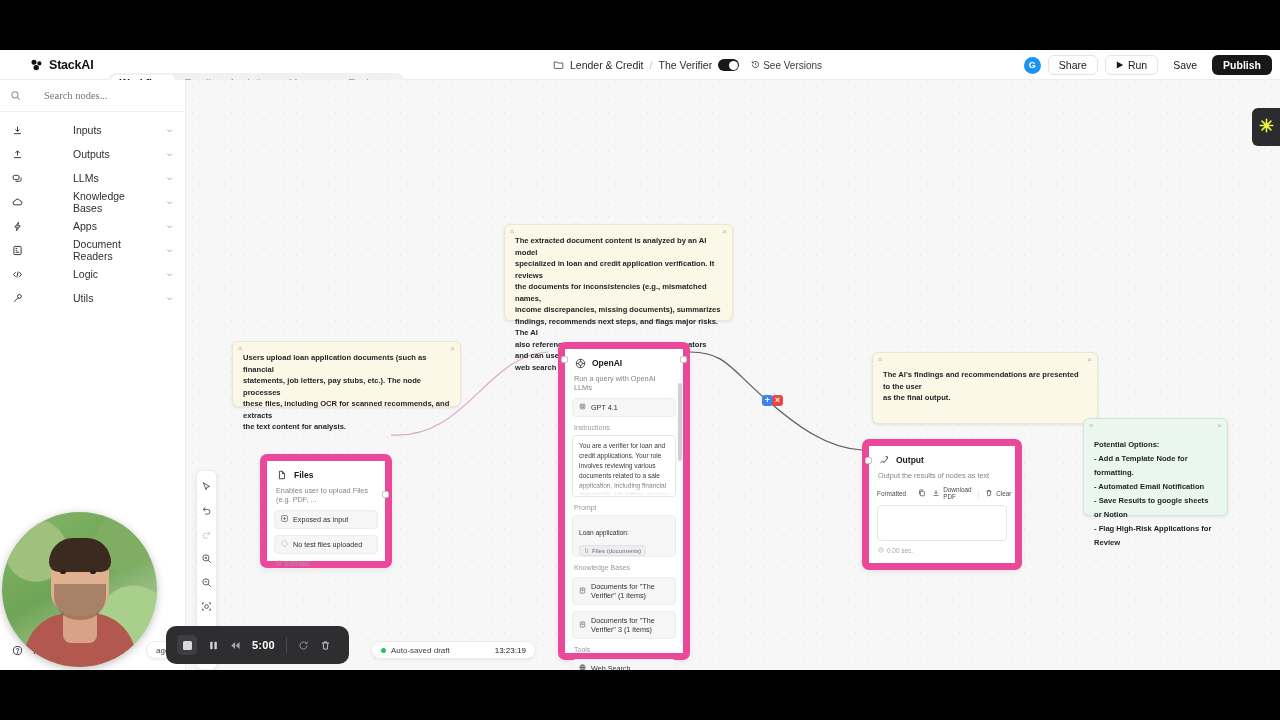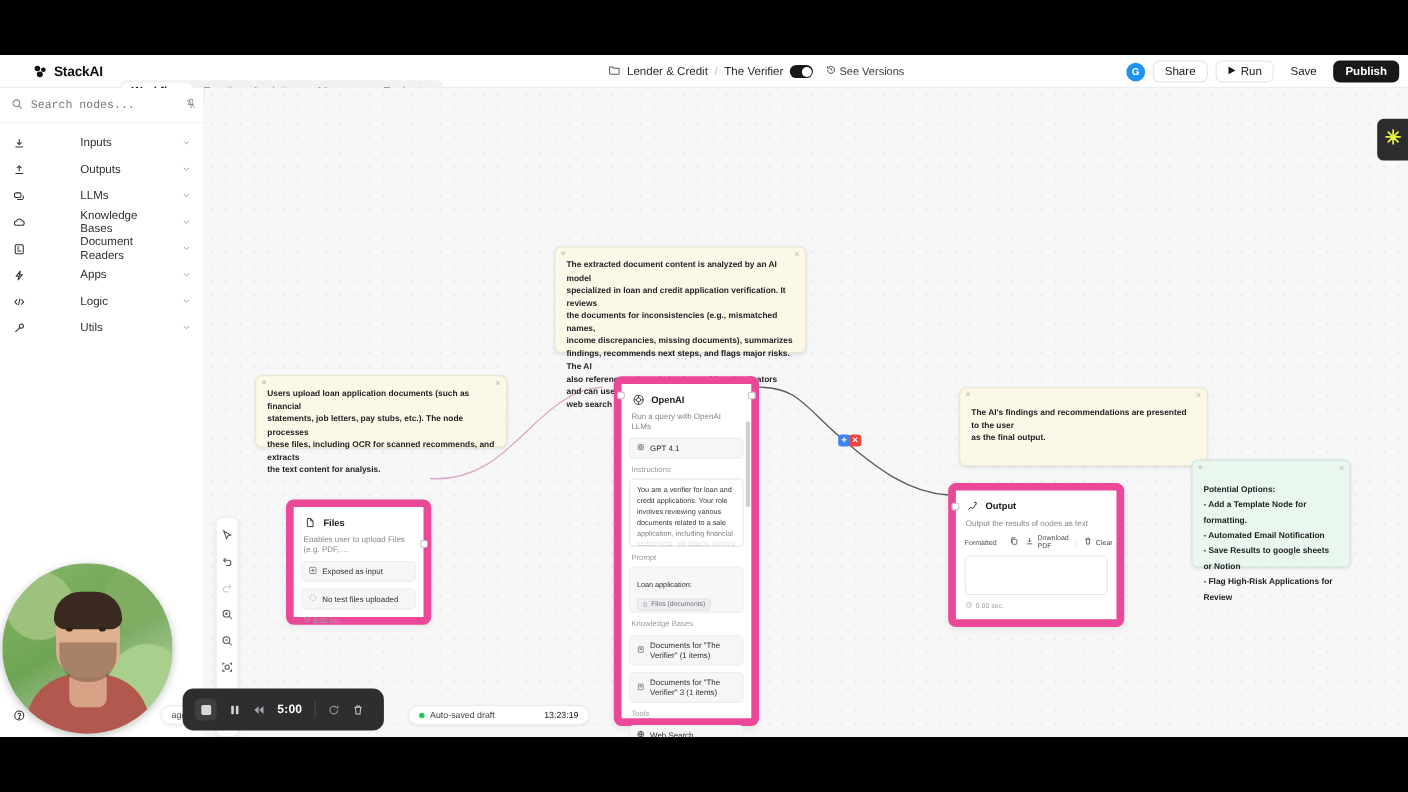--- a/index.html
+++ b/index.html
@@ -59,21 +59,21 @@
   .btn-run { display: flex; align-items: center; gap: 4px; }
   .btn-dark { font-size: 10.5px; color: #fff; background: #18181b; padding: 5px 11px;
               border-radius: 6px; font-weight: 600; line-height: 1; }
 
   
   .sidebar { position: absolute; left: 0; top: 30px; width: 186px; height: 590px;
              background: #fff; border-right: 1px solid #ececec; }
   .search-row { display: flex; align-items: center; height: 32px; padding: 0 10px;
                 border-bottom: 1px solid #f0f0f0; gap: 7px; }
   .search-input { flex: 1; border: none; outline: none; font-size: 10.5px; color: #6b6b70;
-                  font-family: Liberation Mono, monospace; background: transparent; }
+                  font-family: Liberation Serif, serif; background: transparent; margin-left: 16px; }
   .sb-list { padding-top: 6px; }
   .sb-item { display: flex; align-items: center; height: 24px; padding: 0 11px; gap: 9px; }
   .sb-label { flex: 1; font-size: 10.5px; color: #2f2f33; margin-left: 40px; }
   .sb-icon { width: 13px; display: flex; align-items: center; justify-content: center; color: #2f2f33; }
   .chev { color: #9b9ba0; }
 
   .sb-bottom { position: absolute; left: 0; bottom: 0; width: 186px; padding: 0 11px 8px; }
   .sb-bot-row { display: flex; align-items: center; gap: 9px; height: 24px; font-size: 10.5px; color: #2f2f33; }
 
   
@@ -332,38 +332,38 @@
         <span class="sb-label">Knowledge Bases</span>
         <span class="chev">
           <svg width="9" height="9" viewBox="0 0 12 12" fill="none" stroke="#9b9ba0" stroke-width="1.2">
                 <path d="M3 4.8 6 7.8 9 4.8"></path>
               </svg>
         </span>
       </div>
       <div class="sb-item">
         <span class="sb-icon">
           <svg width="11" height="11" viewBox="0 0 14 14" fill="none" stroke="#2f2f33" stroke-width="1.2">
-            <rect x="2.4" y="1.8" width="9.2" height="10.4" rx="1.2"></rect>
-                <path d="M4.6 4.4h2.2M4.6 6.8h2.2M4.6 9.2h4.8"></path>
-          </svg>
-        </span>
-        <span class="sb-label">Document Readers</span>
+            <path d="M8.4 1.6 3.6 7.8h3.2l-1.2 4.6 4.8-6.2H7.2z"></path>
+          </svg>
+        </span>
+        <span class="sb-label">Apps</span>
         <span class="chev">
           <svg width="9" height="9" viewBox="0 0 12 12" fill="none" stroke="#9b9ba0" stroke-width="1.2">
                 <path d="M3 4.8 6 7.8 9 4.8"></path>
               </svg>
         </span>
       </div>
       <div class="sb-item">
         <span class="sb-icon">
           <svg width="11" height="11" viewBox="0 0 14 14" fill="none" stroke="#2f2f33" stroke-width="1.2">
-            <path d="M8.4 1.6 3.6 7.8h3.2l-1.2 4.6 4.8-6.2H7.2z"></path>
-          </svg>
-        </span>
-        <span class="sb-label">Apps</span>
+            <rect x="2.4" y="1.8" width="9.2" height="10.4" rx="1.2"></rect>
+                <path d="M4.6 4.4h2.2M4.6 6.8h2.2M4.6 9.2h4.8"></path>
+          </svg>
+        </span>
+        <span class="sb-label">Document Readers</span>
         <span class="chev">
           <svg width="9" height="9" viewBox="0 0 12 12" fill="none" stroke="#9b9ba0" stroke-width="1.2">
                 <path d="M3 4.8 6 7.8 9 4.8"></path>
               </svg>
         </span>
       </div>
       <div class="sb-item">
         <span class="sb-icon">
           <svg width="11" height="11" viewBox="0 0 14 14" fill="none" stroke="#2f2f33" stroke-width="1.2">
             <path d="M4.6 4 2 7l2.6 3"></path>

